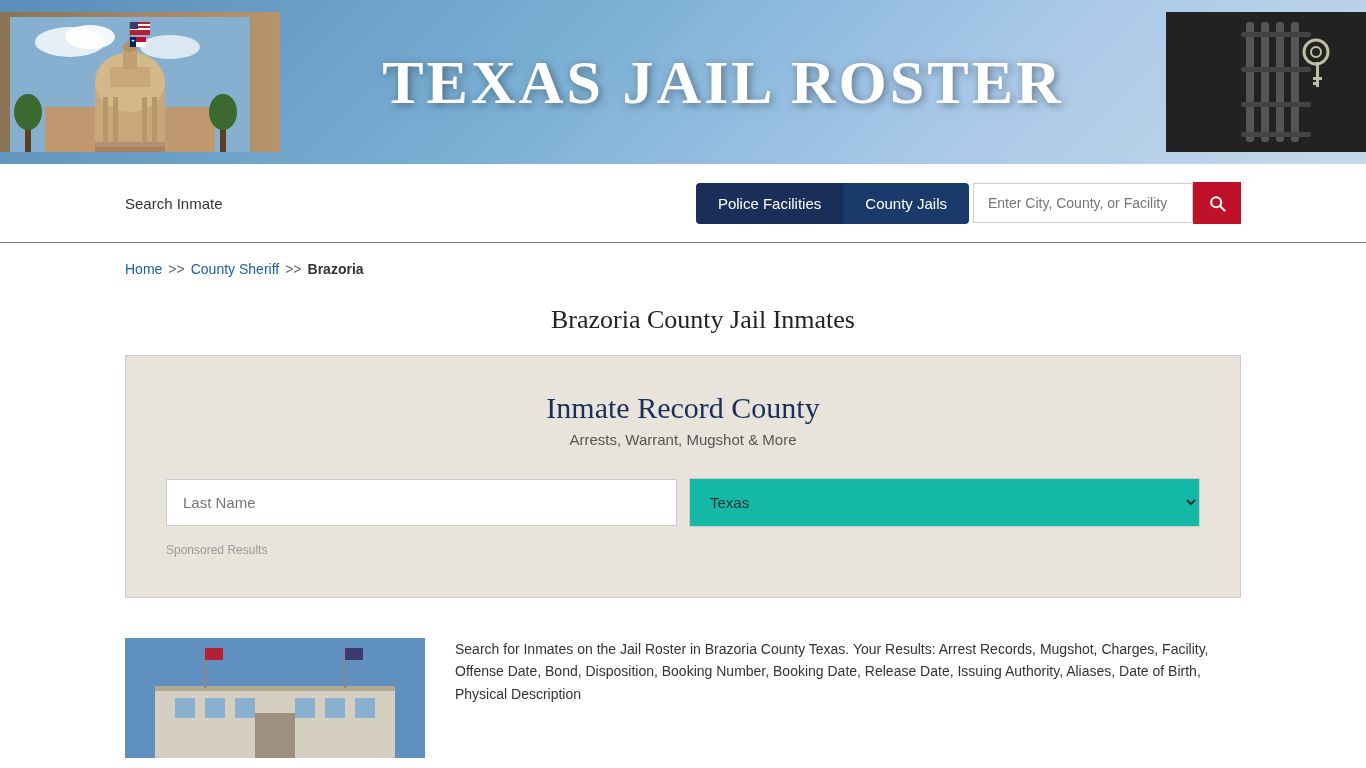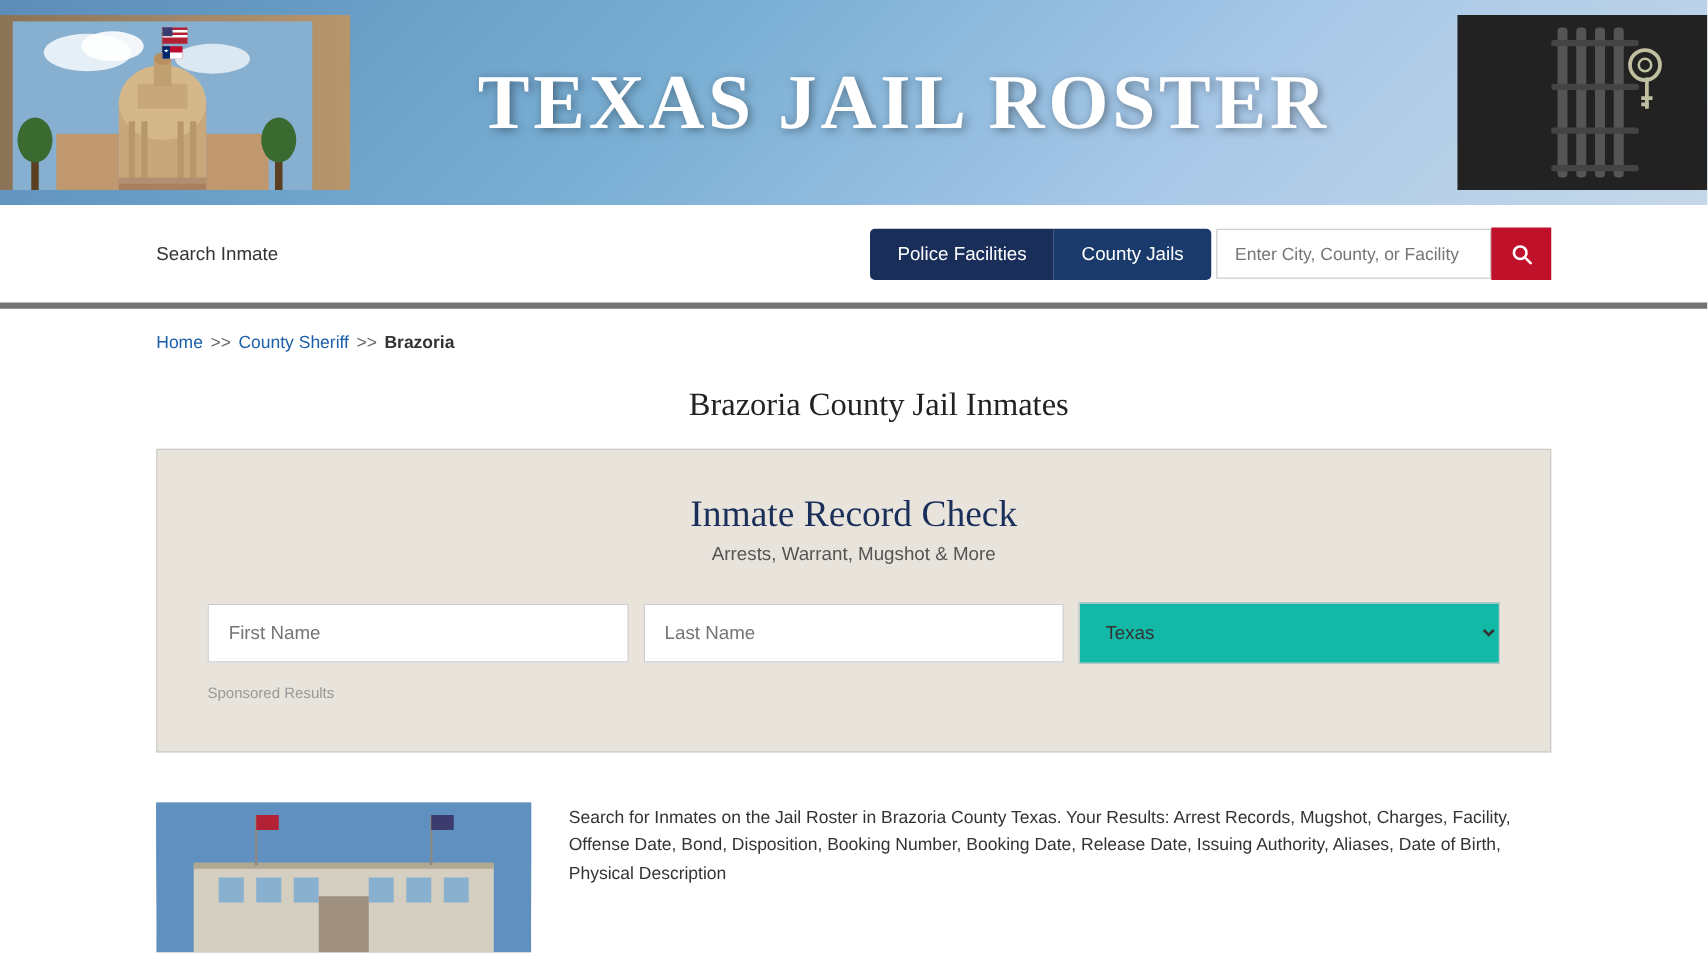--- a/index.html
+++ b/index.html
@@ -47,21 +47,21 @@
       flex-shrink: 0;
     }
 
     
     .nav-bar {
       display: flex;
       align-items: center;
       justify-content: space-between;
       padding: 18px 125px;
       background: #fff;
-      border-bottom: 5px solid #737373;
+      border-bottom: 1px solid #737373;
     }
     .nav-left {
       font-family: Arial, sans-serif;
       font-size: 15px;
       color: #333;
     }
     .nav-right {
       display: flex;
       align-items: center;
       gap: 0;
@@ -337,24 +337,23 @@
   <a href="#">County Sheriff</a>
   <span class="breadcrumb-sep">&gt;&gt;</span>
   <span class="breadcrumb-current">Brazoria</span>
 </div>
 
 <div class="page-title-area">
   <h1 class="page-title">Brazoria County Jail Inmates</h1>
 </div>
 
 <div class="record-check-box">
-  <div class="record-check-title">Inmate Record Check</div>
+  <div class="record-check-title">Inmate Record County</div>
   <div class="record-check-subtitle">Arrests, Warrant, Mugshot &amp; More</div>
   <div class="record-check-form">
-    <input class="record-input" type="text" placeholder="First Name" style="">
     <input class="record-input" type="text" placeholder="Last Name" style="">
     <select class="record-select">
     <option value="Alabama">Alabama</option><option value="Alaska">Alaska</option><option value="Arizona">Arizona</option><option value="Arkansas">Arkansas</option><option value="California">California</option><option value="Colorado">Colorado</option><option value="Connecticut">Connecticut</option><option value="Delaware">Delaware</option><option value="Florida">Florida</option><option value="Georgia">Georgia</option><option value="Hawaii">Hawaii</option><option value="Idaho">Idaho</option><option value="Illinois">Illinois</option><option value="Indiana">Indiana</option><option value="Iowa">Iowa</option><option value="Kansas">Kansas</option><option value="Kentucky">Kentucky</option><option value="Louisiana">Louisiana</option><option value="Maine">Maine</option><option value="Maryland">Maryland</option><option value="Massachusetts">Massachusetts</option><option value="Michigan">Michigan</option><option value="Minnesota">Minnesota</option><option value="Mississippi">Mississippi</option><option value="Missouri">Missouri</option><option value="Montana">Montana</option><option value="Nebraska">Nebraska</option><option value="Nevada">Nevada</option><option value="New Hampshire">New Hampshire</option><option value="New Jersey">New Jersey</option><option value="New Mexico">New Mexico</option><option value="New York">New York</option><option value="North Carolina">North Carolina</option><option value="North Dakota">North Dakota</option><option value="Ohio">Ohio</option><option value="Oklahoma">Oklahoma</option><option value="Oregon">Oregon</option><option value="Pennsylvania">Pennsylvania</option><option value="Rhode Island">Rhode Island</option><option value="South Carolina">South Carolina</option><option value="South Dakota">South Dakota</option><option value="Tennessee">Tennessee</option><option value="Texas" selected="">Texas</option><option value="Utah">Utah</option><option value="Vermont">Vermont</option><option value="Virginia">Virginia</option><option value="Washington">Washington</option><option value="West Virginia">West Virginia</option><option value="Wisconsin">Wisconsin</option><option value="Wyoming">Wyoming</option></select>
   </div>
   <div class="sponsored-label">Sponsored Results</div>
 </div>
 
 <div class="bottom-section">
   <div class="bottom-image">
     <svg width="300" height="120" viewBox="0 0 300 120">

